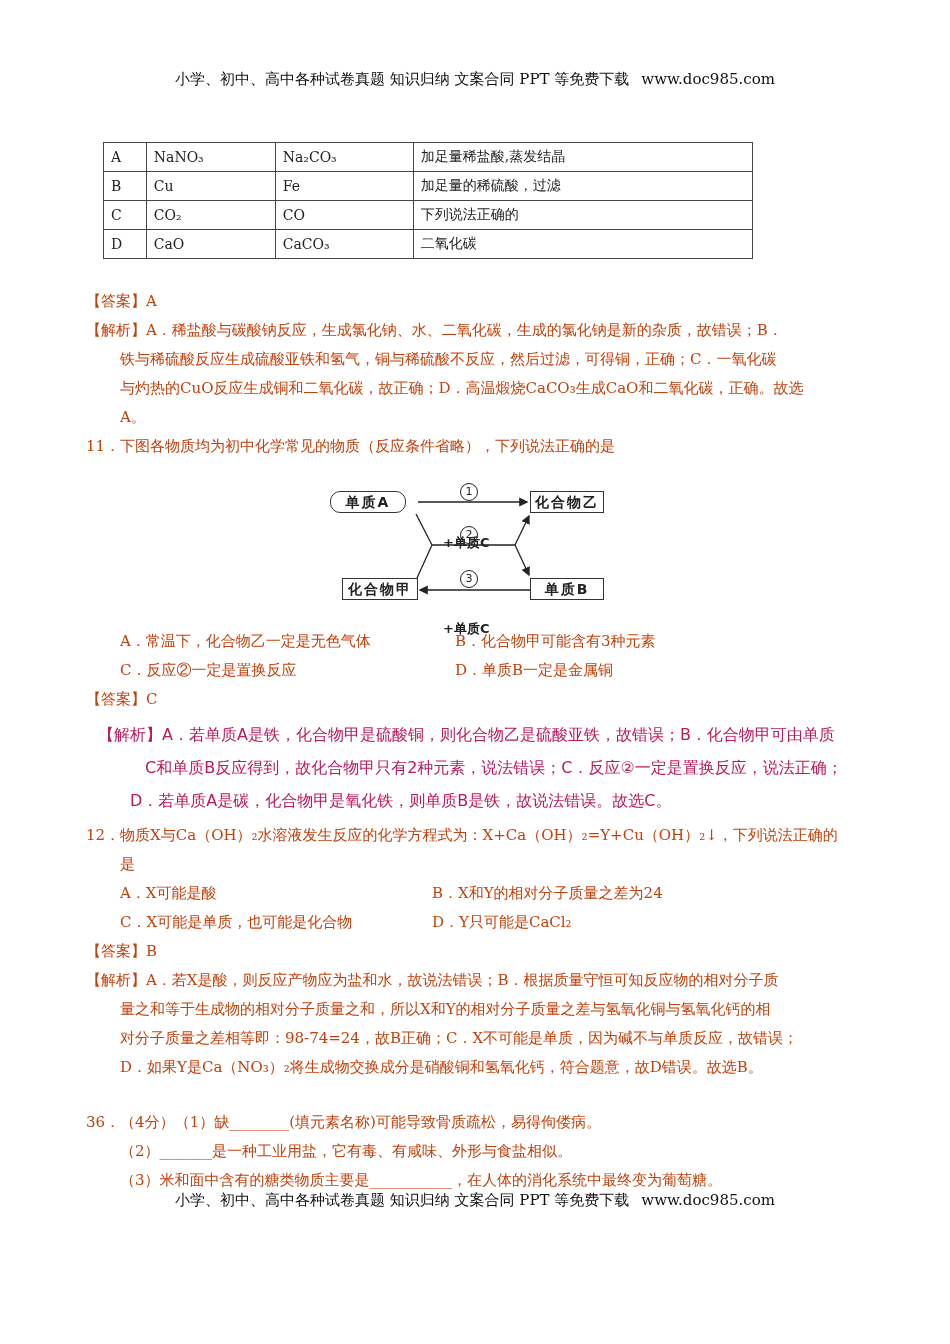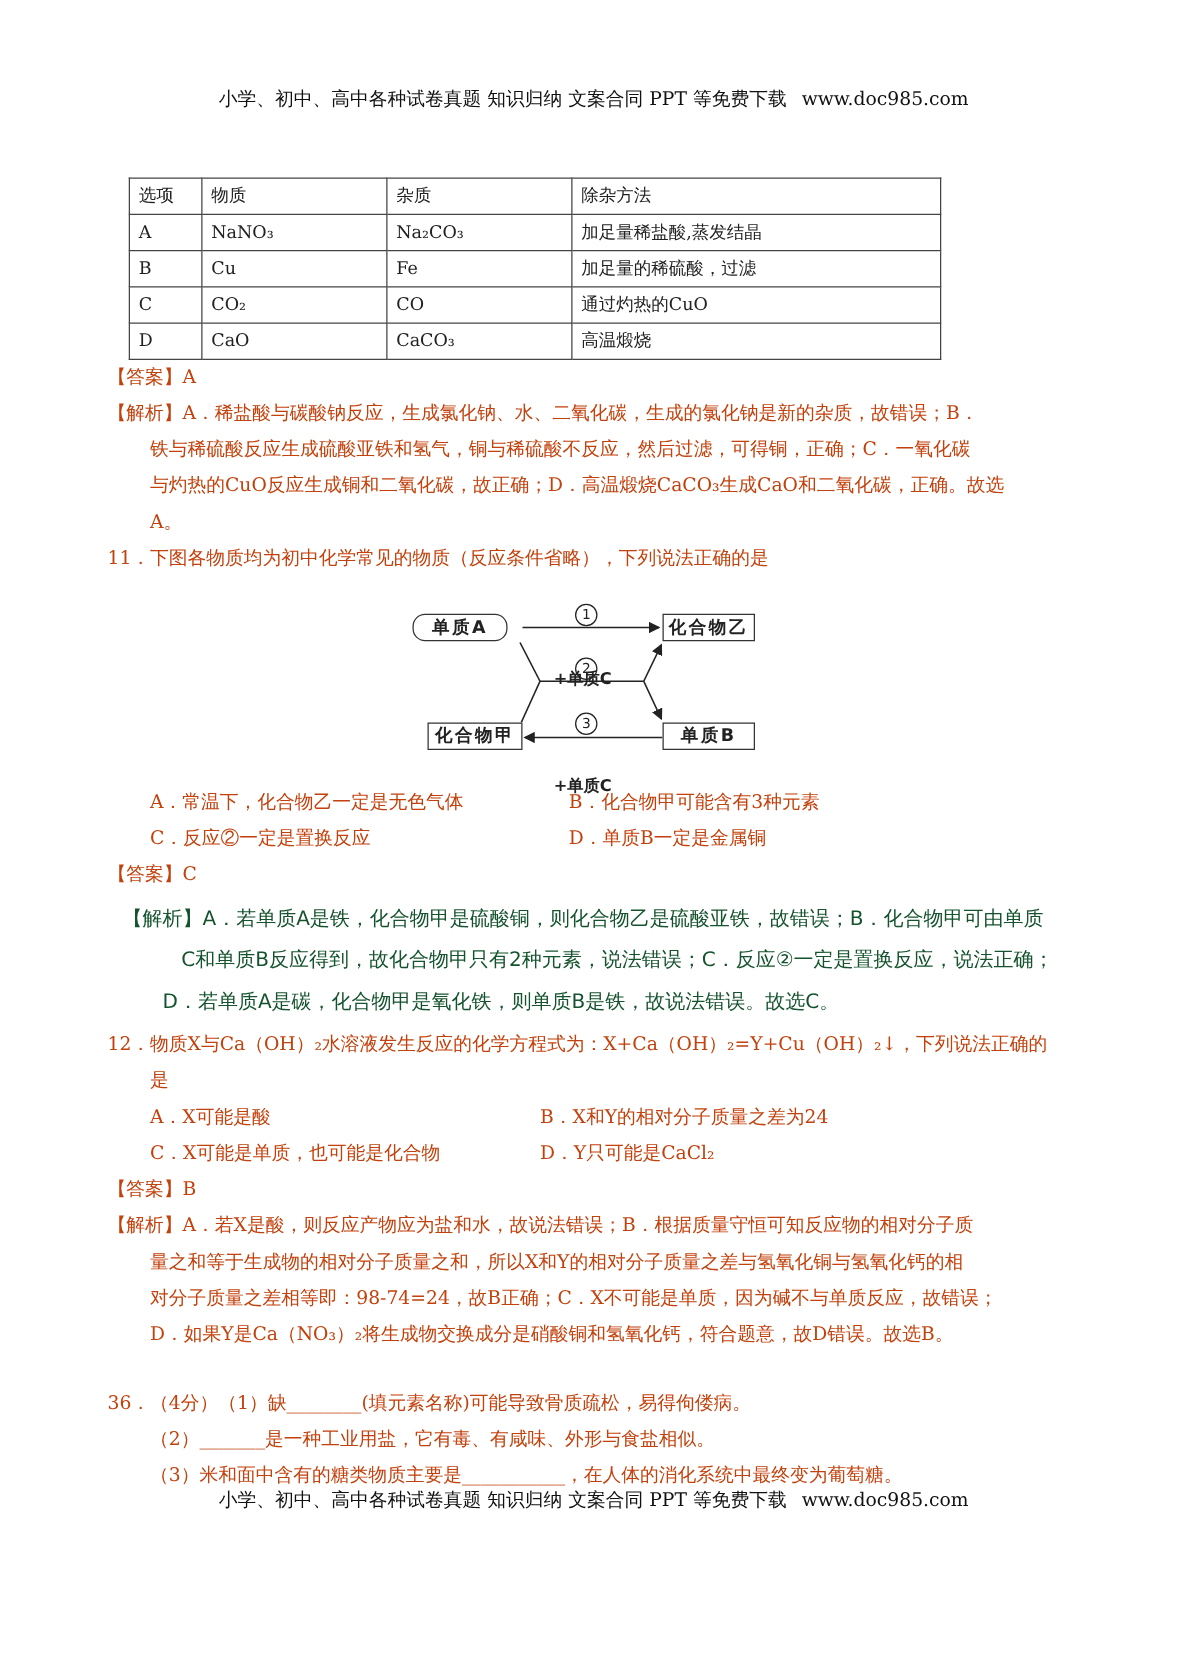--- a/index.html
+++ b/index.html
@@ -22,21 +22,21 @@
   }
   table.opts td {
     border:1px solid #444; height:28px; padding:0 0 0 7px;
     vertical-align:middle; color:#222;
   }
   .c1 { width:50px; } .c2 { width:140px; } .c3 { width:140px; }
 
   .line {
     position:absolute; font-size:15px; line-height:29px; white-space:nowrap; color:#c2410c;
   }
-  .red { color:#14532d; font-family:"DejaVu Sans","Liberation Sans",sans-serif; font-size:16px; }
+  .red { color:#be185d; font-family:"DejaVu Sans","Liberation Sans",sans-serif; font-size:16px; }
 
   .diagram { position:absolute; left:330px; top:478px; width:290px; height:140px; }
   .dbox {
     position:absolute; border:1.5px solid #333; background:#fff;
     font-family:"DejaVu Sans","Liberation Sans",sans-serif; font-weight:bold;
     font-size:14px; color:#222; text-align:center; line-height:20px; height:20px;
     letter-spacing:2px;
   }
   .dlabel {
     position:absolute; font-family:"DejaVu Sans","Liberation Sans",sans-serif;
@@ -49,49 +49,43 @@
 </style>
 </head>
 <body>
 
 <div id="header" class="hdr">
   <span>小学、初中、高中各种试卷真题 知识归纳 文案合同 PPT 等免费下载</span><span class="url">www.doc985.com</span>
 </div>
 
 <table class="opts">
   <tbody>
-      <tr>
-    <td class="c1">选项</td>
-    <td class="c2">物质</td>
-    <td class="c3">杂质</td>
-    <td>除杂方法</td>
-  </tr>
   <tr>
     <td>A</td>
     <td>NaNO₃</td>
     <td>Na₂CO₃</td>
     <td>加足量稀盐酸,蒸发结晶</td>
   </tr>
   <tr>
     <td>B</td>
     <td>Cu</td>
     <td>Fe</td>
     <td>加足量的稀硫酸，过滤</td>
   </tr>
   <tr>
     <td>C</td>
     <td>CO₂</td>
     <td>CO</td>
-    <td>通过灼热的CuO</td>
+    <td>下列说法正确的</td>
   </tr>
   <tr>
     <td>D</td>
     <td>CaO</td>
     <td>CaCO₃</td>
-    <td>高温煅烧</td>
+    <td>二氧化碳</td>
   </tr>
 </tbody>
   </table>
 
 <div class="line" style="left:86px; top:287px;">【答案】A</div>
 <div class="line" style="left:86px; top:316px;">【解析】A．稀盐酸与碳酸钠反应，生成氯化钠、水、二氧化碳，生成的氯化钠是新的杂质，故错误；B．</div>
 <div class="line" style="left:120px; top:345px;">铁与稀硫酸反应生成硫酸亚铁和氢气，铜与稀硫酸不反应，然后过滤，可得铜，正确；C．一氧化碳</div>
 <div class="line" style="left:120px; top:374px;">与灼热的CuO反应生成铜和二氧化碳，故正确；D．高温煅烧CaCO₃生成CaO和二氧化碳，正确。故选</div>
 <div class="line" style="left:120px; top:403px;">A。</div>
 

